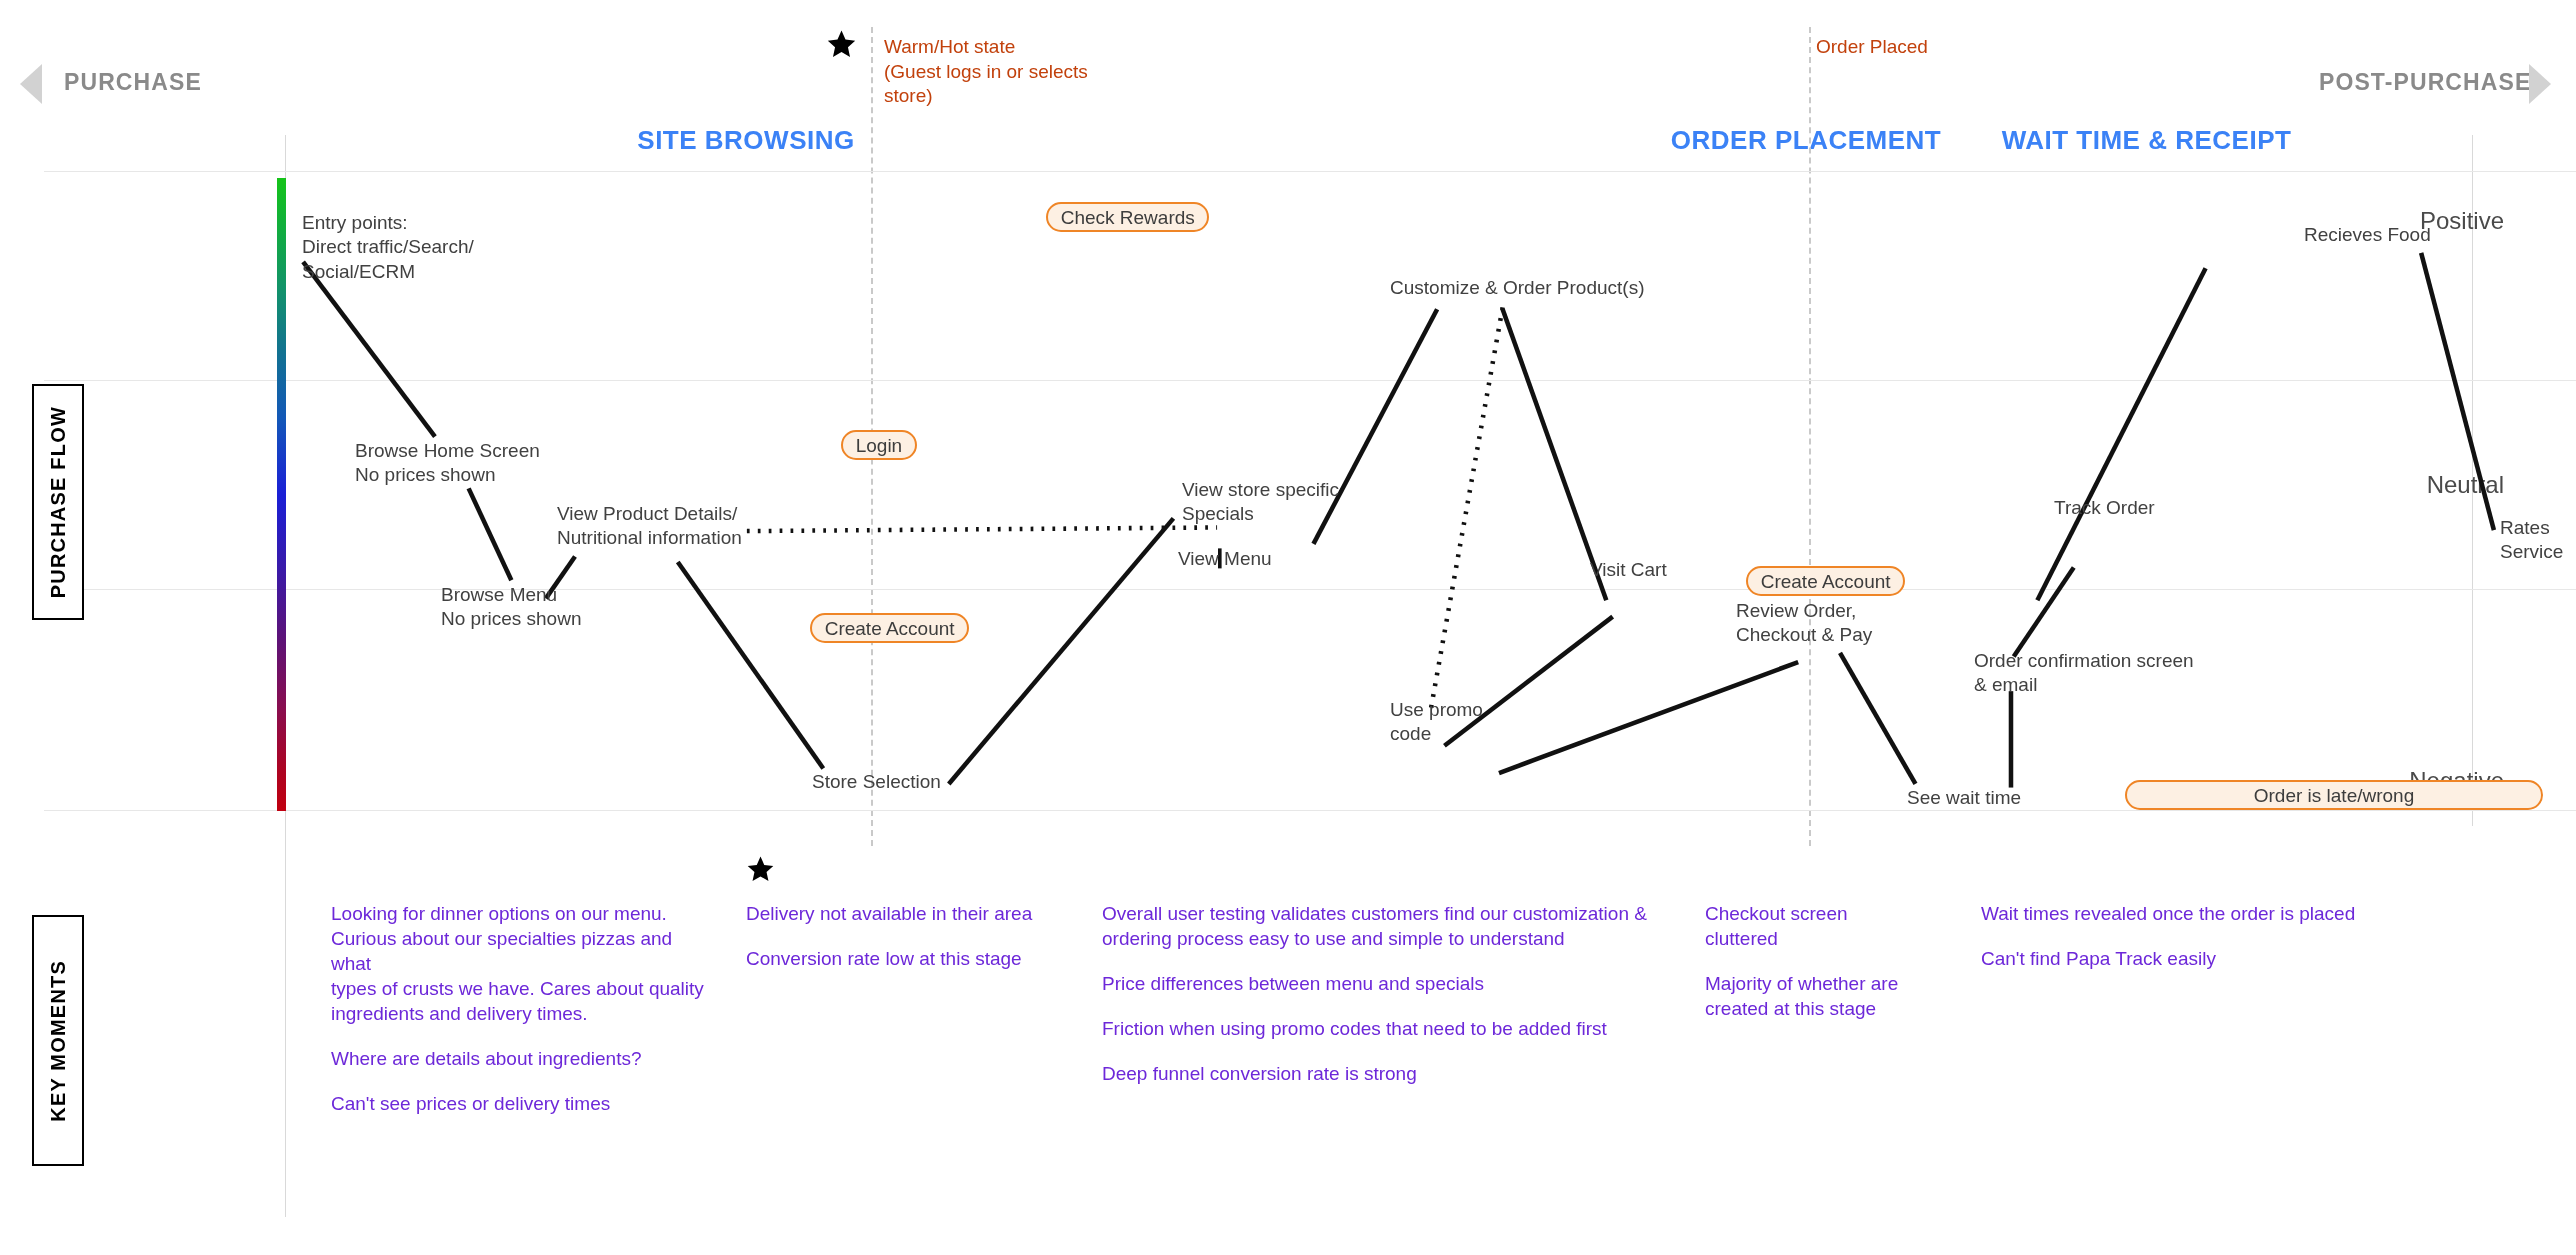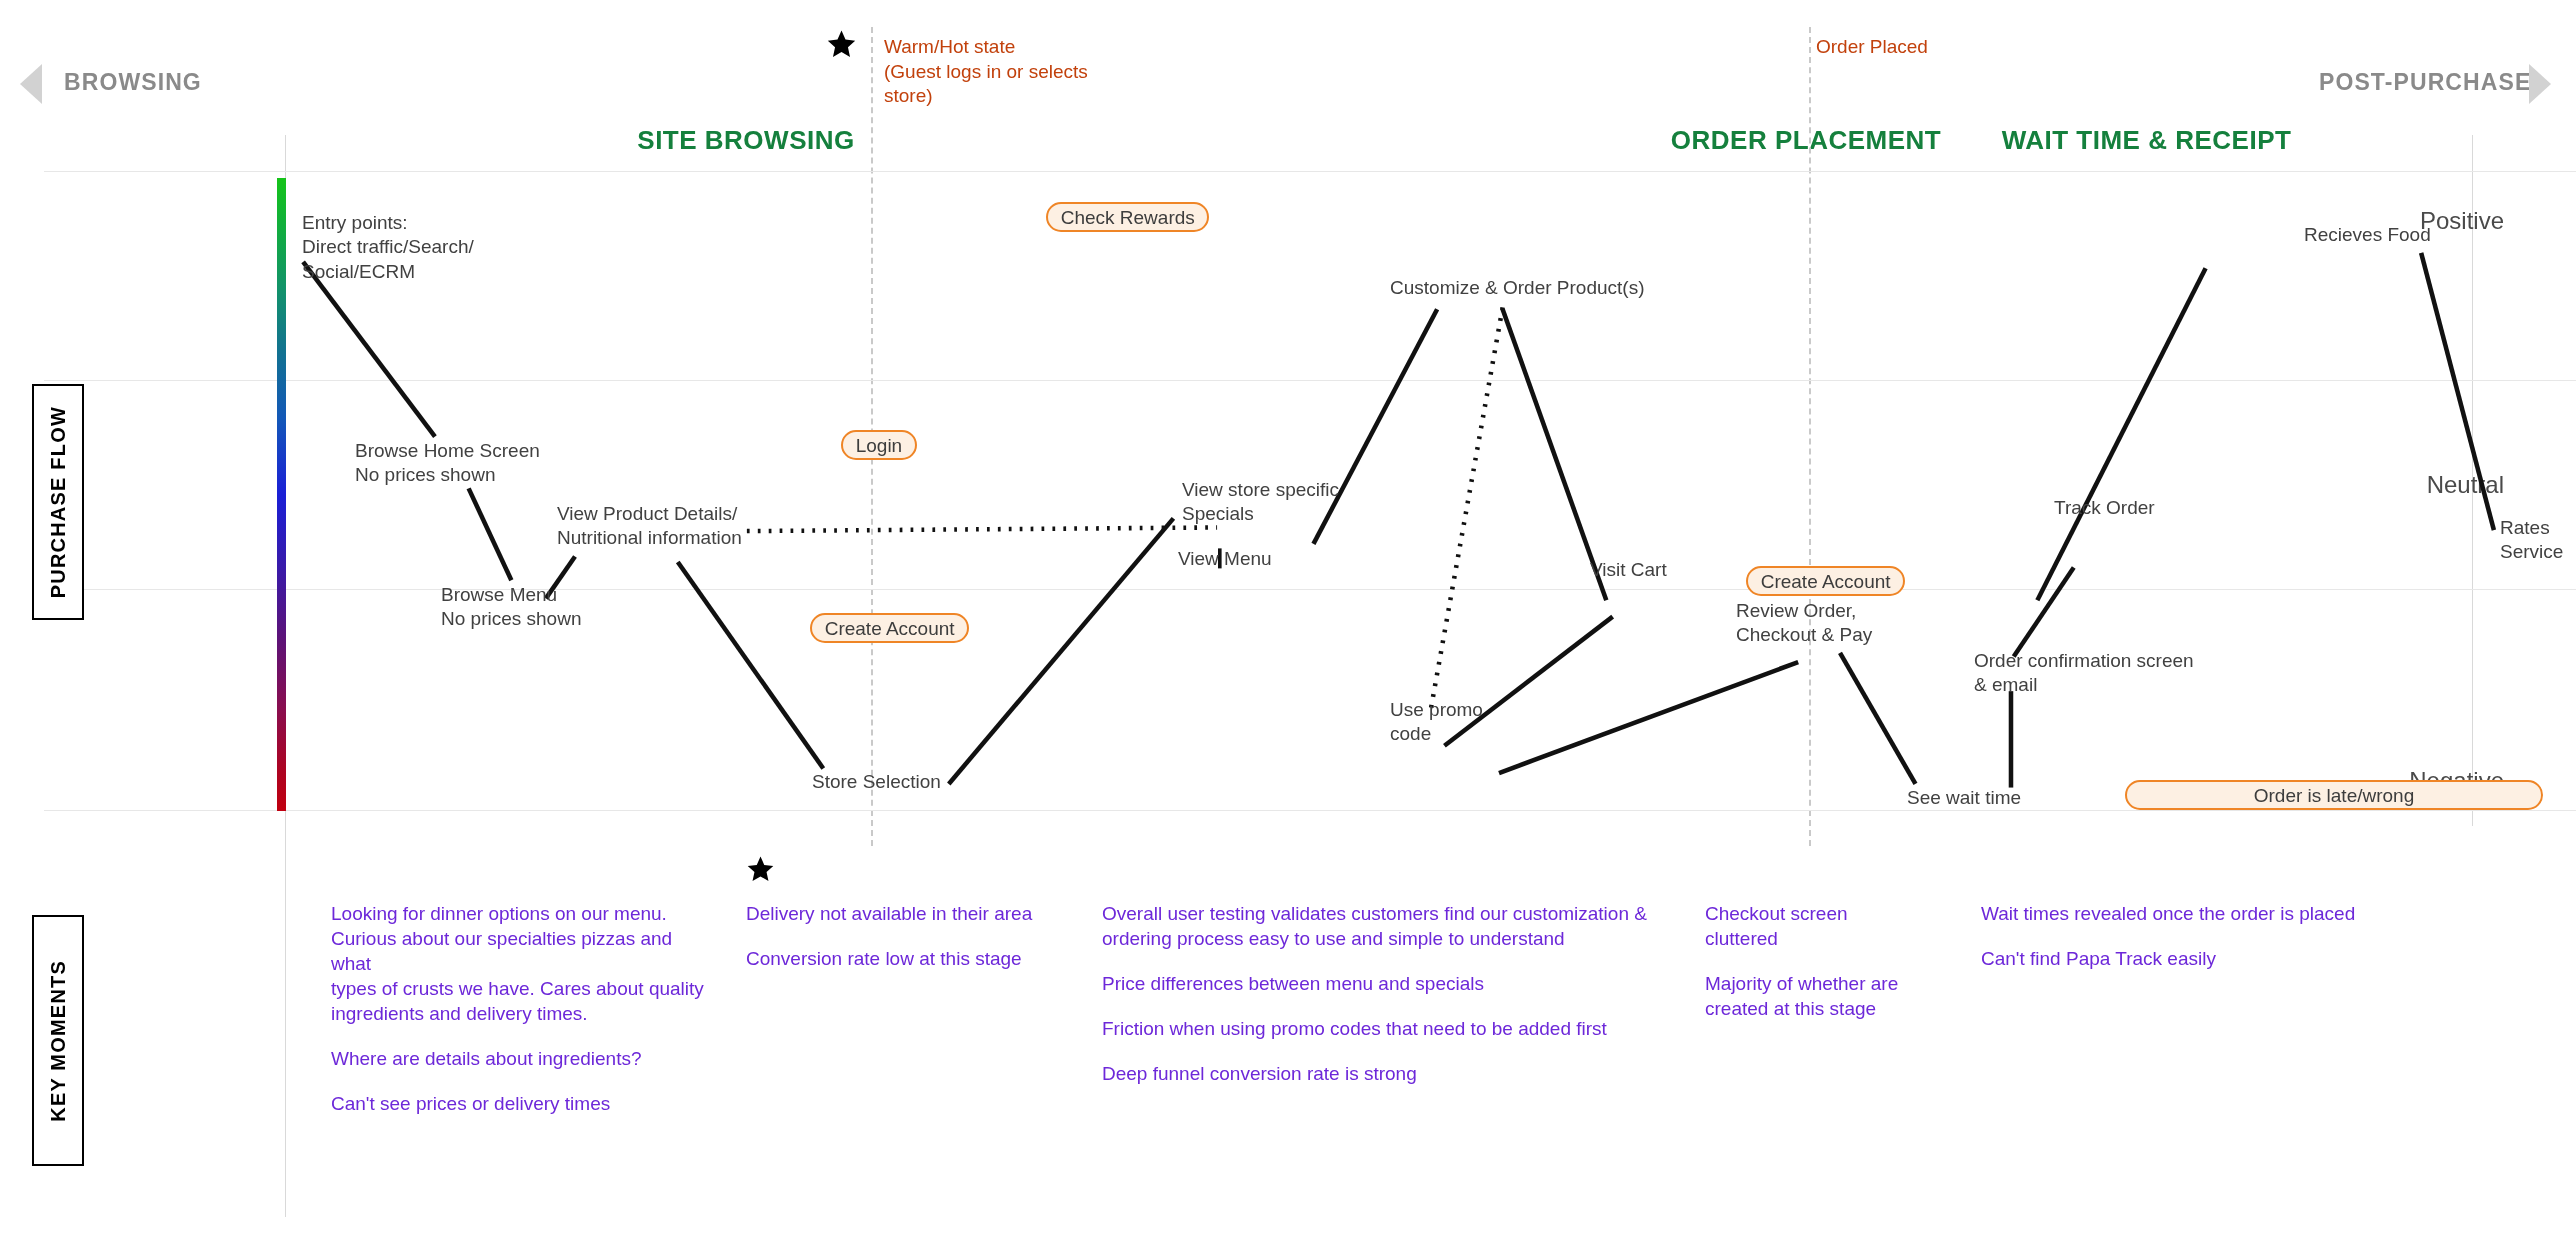--- a/index.html
+++ b/index.html
@@ -23,21 +23,21 @@
   .phase-label{
     position:absolute;font-size:23px;font-weight:bold;letter-spacing:1.1px;
     color:#8a8a8a;white-space:nowrap;
   }
   #phase-discovery{left:64px;top:69px;}
   #phase-post{left:2319px;top:69px;text-align:center;}
 
   
   .stage-title{
     position:absolute;top:125px;font-size:26px;font-weight:bold;
-    color:#15803d;letter-spacing:0.5px;white-space:nowrap;text-align:center;
+    color:#3b82f6;letter-spacing:0.5px;white-space:nowrap;text-align:center;
   }
 
   
   .vdash{
     position:absolute;width:0;border-left:2.7px dashed #c9c9c9;
   }
   .vsolid{
     position:absolute;width:0;border-left:1.8px solid #d9d9d9;
   }
 
@@ -99,21 +99,21 @@
   .km-col{position:absolute;}
   .km-item{
     font-size:19px;line-height:1.32;color:#6d28d9;margin-bottom:20px;
     white-space:pre-line;
   }
 </style>
 </head>
 <body>
 
 <div class="phase-arrow-left"></div>
-<div class="phase-label" id="phase-discovery">BROWSING</div>
+<div class="phase-label" id="phase-discovery">PURCHASE</div>
 
 <div class="phase-label" id="phase-post">POST-PURCHASE</div>
 <div class="phase-arrow-right"></div>
 
 <div class="star" style="left:826px;top:29px;">
   <svg width="31" height="31" viewBox="0 0 24 24">
       <polygon fill="#000" points="12,1.2 15.1,8.2 22.6,9 17,14.1 18.6,21.6 12,17.8 5.4,21.6 7,14.1 1.4,9 8.9,8.2"></polygon>
     </svg>
 </div>
 <div class="annot" style="left:884px;top:35px;width:209px;">Warm/Hot state

